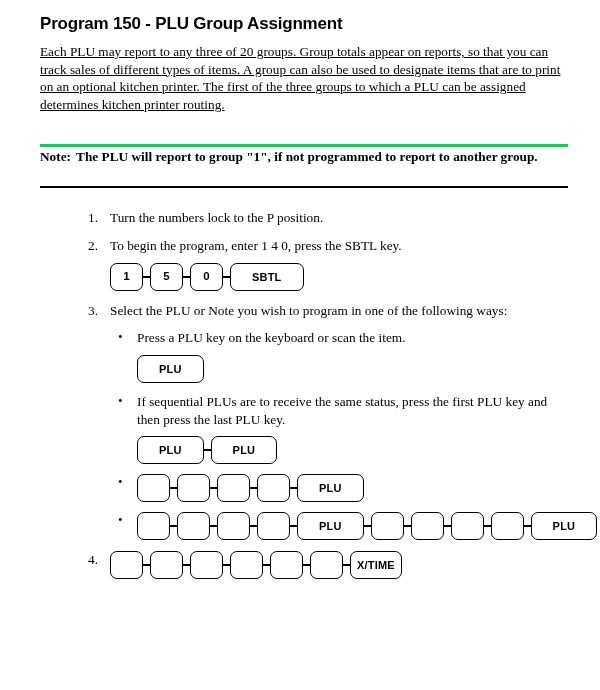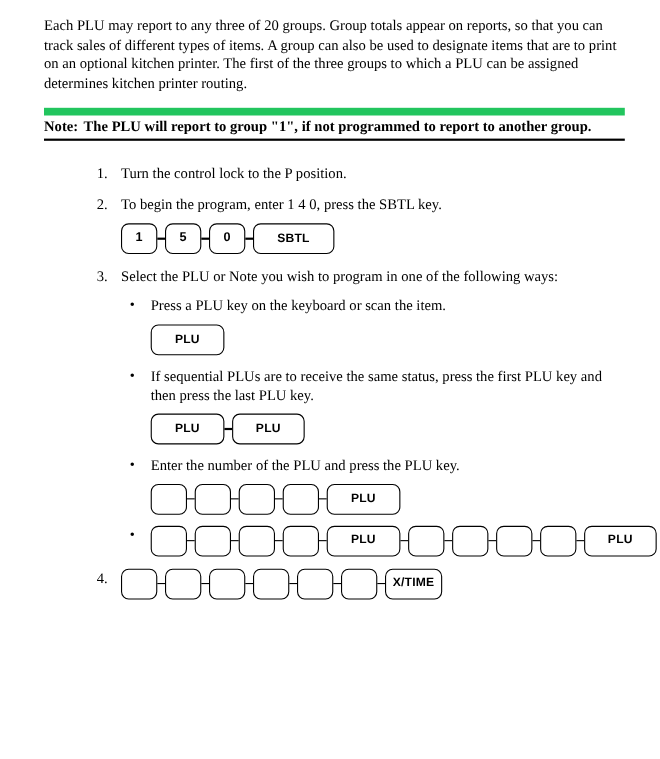--- a/index.html
+++ b/index.html
@@ -27,27 +27,28 @@
     font-size: 17px;
     letter-spacing: -0.2px;
     margin: 0 0 9px 0;
     line-height: 1.18;
   }
   .intro {
     font-size: 13.3px;
     line-height: 1.32;
     margin: 0;
     text-align: left;
+    text-decoration: underline;
   }
   .note-block {
-    margin-top: 14px;
+    margin-top: 31px;
     margin-bottom: 0;
-    border-top: 7px solid #22c55e;
+    border-top: 3px solid #22c55e;
     border-bottom: 2px solid #000;
-    padding: 2px 0 2px 0;
+    padding: 2px 0 20px 0;
   }
   .note-text {
     font-size: 13.3px;
     font-weight: bold;
     line-height: 1.25;
   }
   .note-text .note-label { margin-right: 5px; }
 
   ol.steps {
     list-style: none;
@@ -123,34 +124,35 @@
     background: #000;
     flex: none;
   }
   .step-keyrow { margin-left: 0px; }
 </style>
 </head>
 <body>
 
 <div class="page">
 
+  <h1 class="doc-title">Program 150 - PLU Group Assignment</h1>
 
   <p class="intro">Each PLU may report to any three of 20 groups.  Group totals appear on reports, so that you can track sales of different types of items.  A group can also be used to designate items that are to print on an optional kitchen printer.  The first of the three groups to which a PLU can be assigned determines kitchen printer routing.</p>
 
   <div class="note-block">
     <div class="note-text">
       <span class="note-label">Note:</span><span>The PLU will report to group "1", if not programmed to report to another group.</span>
     </div>
   </div>
 
   <ol class="steps">
 
     <li class="step">
       <span class="step-num">1.</span>
-      <span class="step-body">Turn the control lock to the P position.</span>
+      <span class="step-body">Turn the numbers lock to the P position.</span>
     </li>
 
     <li class="step">
       <span class="step-num">2.</span>
       <span class="step-body">To begin the program, enter 1 4 0, press the SBTL key.</span>
       <div class="keyrow step-keyrow">
         <div class="key num">1</div>
         <div class="connector"></div>
         <div class="key num">5</div>
         <div class="connector"></div>
@@ -179,21 +181,20 @@
           <span>If sequential PLUs are to receive the same status, press the first PLU key and then press the last PLU key.</span>
           <div class="keyrow">
             <div class="key wide">PLU</div>
             <div class="connector"></div>
             <div class="key wide">PLU</div>
           </div>
         </li>
 
         <li class="bullet">
           <span class="bullet-dot">•</span>
-          <span>Enter the number of the PLU and press the PLU key.</span>
           <div class="keyrow">
             <div class="key blank"></div>
             <div class="connector"></div>
             <div class="key blank"></div>
             <div class="connector"></div>
             <div class="key blank"></div>
             <div class="connector"></div>
             <div class="key blank"></div>
             <div class="connector"></div>
             <div class="key wide">PLU</div>

